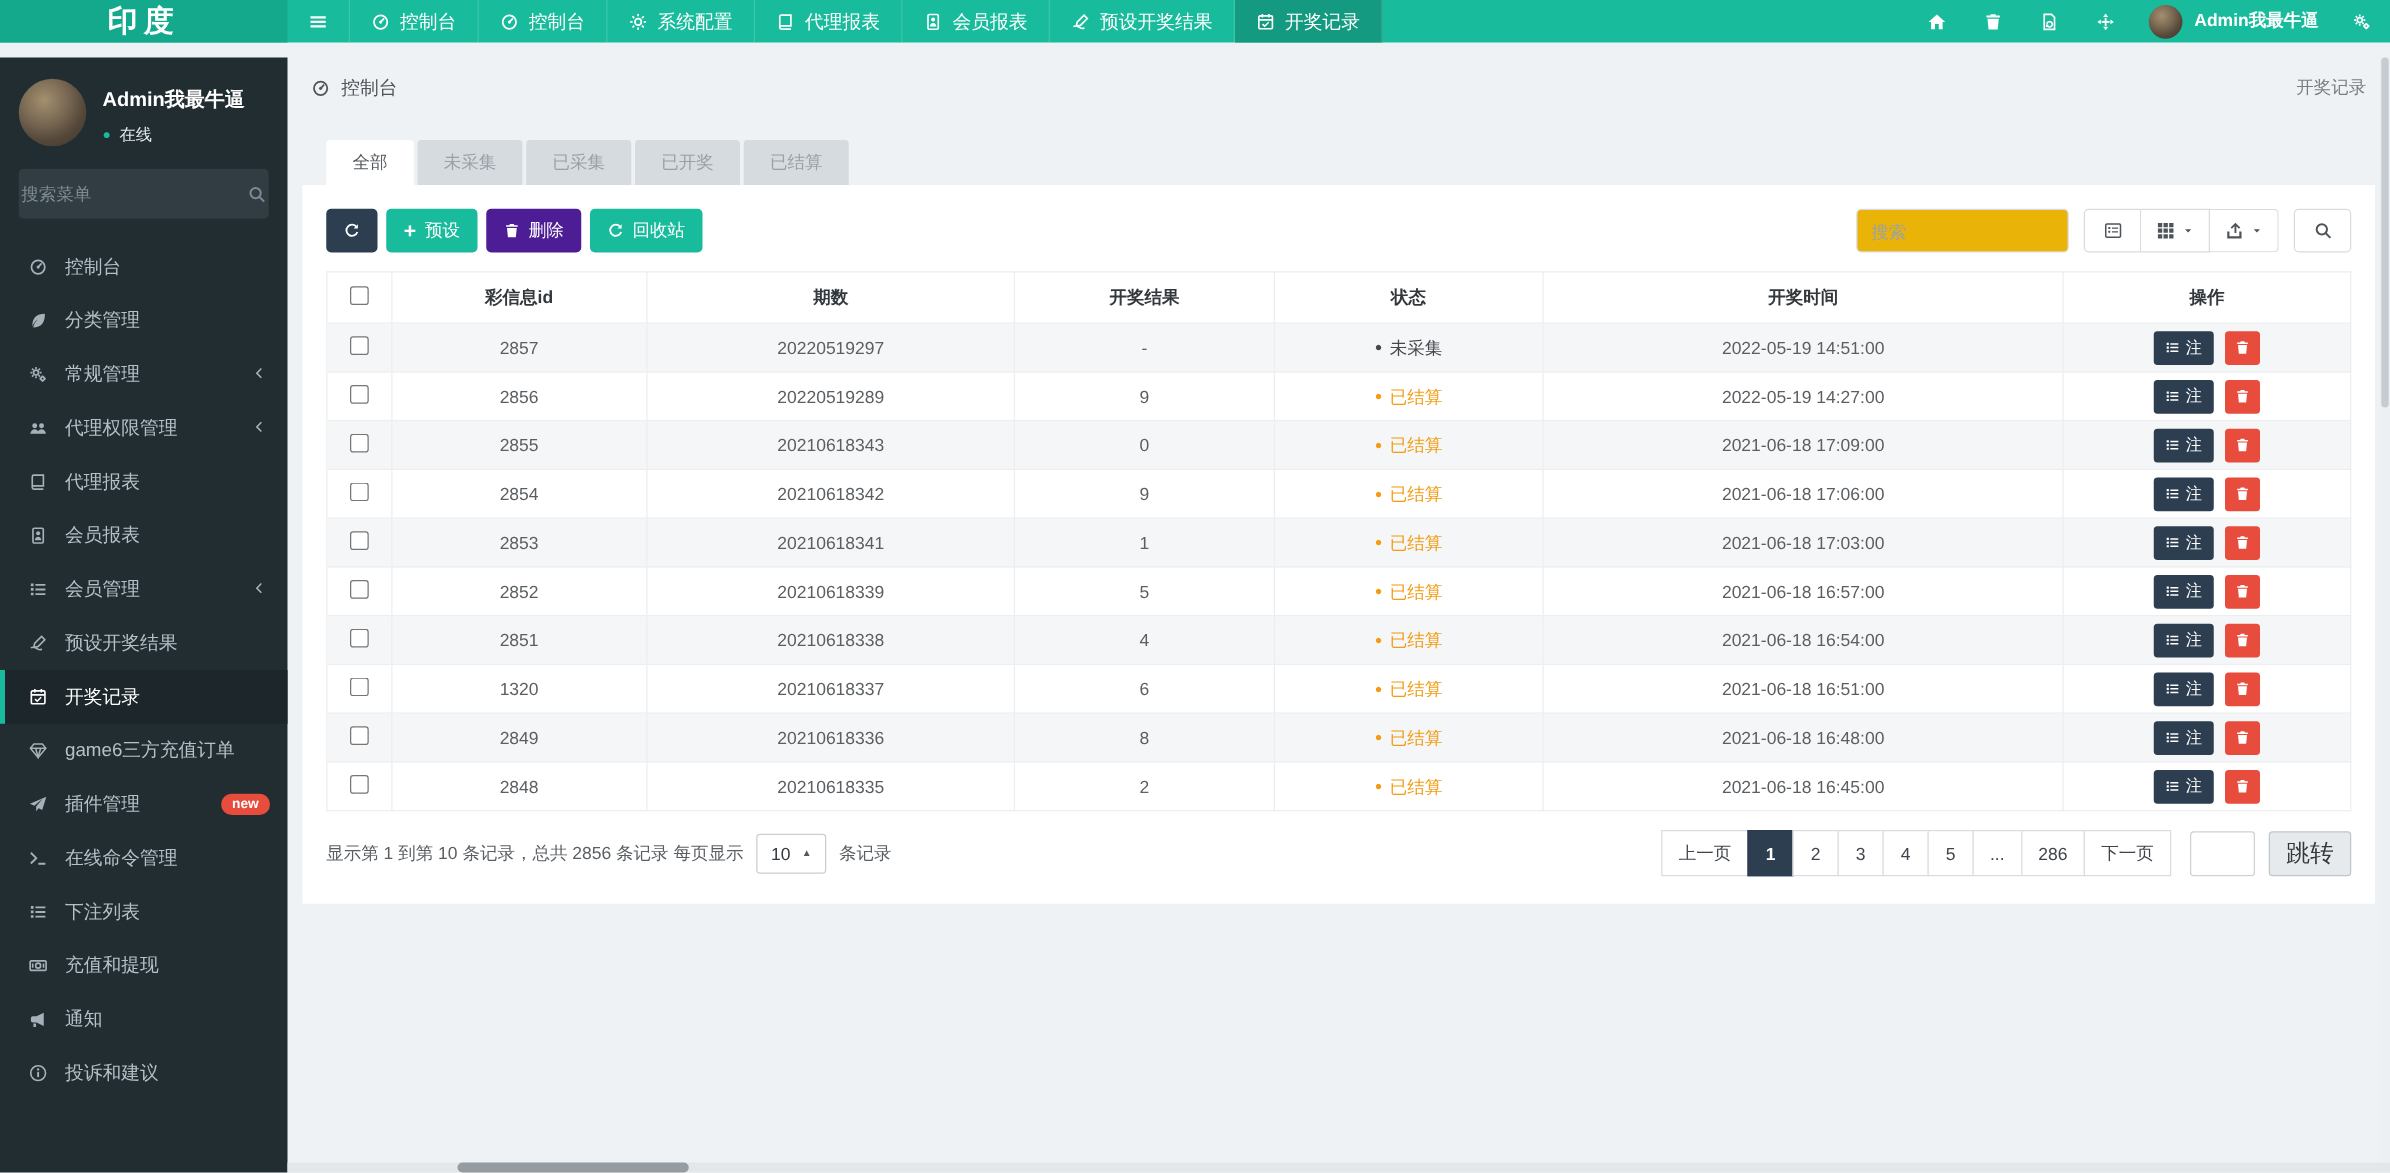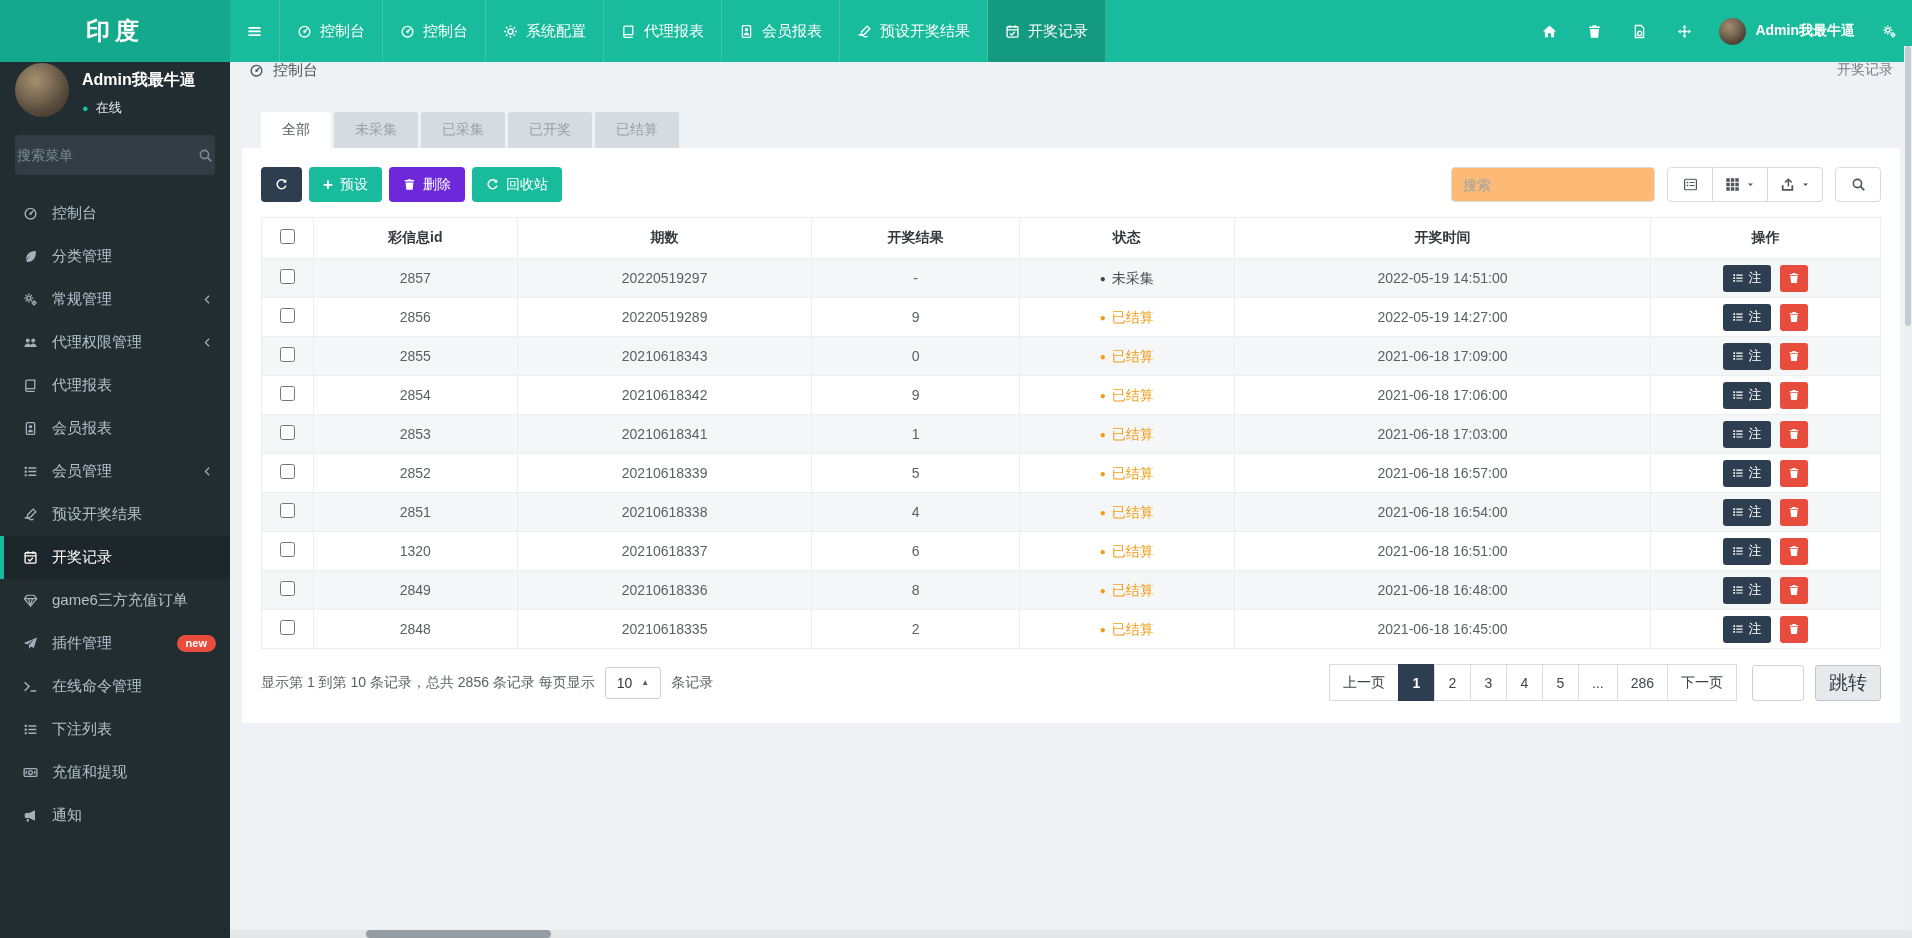--- a/index.html
+++ b/index.html
@@ -1,21 +1,21 @@
 <!DOCTYPE html>
 <html><head>
 <meta charset="utf-8">
 <style>
   * { box-sizing: border-box; margin:0; padding:0; }
   html,body { width:1912px; height:938px; overflow:hidden; font-family:"Liberation Sans","DejaVu Sans",sans-serif; background:#eff2f5; }
   .icn{display:inline-flex;align-items:center;justify-content:center;}
   .icn svg{width:15px;height:15px;display:block;}
 
   
-  .topbar{position:absolute;top:0;left:0;right:0;height:62px;background:#18bc9c;display:flex;align-items:stretch;z-index:30;}
+  .topbar{position:absolute;top:0;left:0;right:0;height:34px;background:#18bc9c;display:flex;align-items:stretch;z-index:30;}
   .logo{width:230px;background:#14a88c;color:#fff;font-size:24px;font-weight:bold;display:flex;align-items:center;justify-content:center;letter-spacing:5px;flex:none;}
   .tb-item{display:flex;align-items:center;gap:8px;padding:0 17px;color:#fff;font-size:15px;border-right:1px solid rgba(255,255,255,.16);cursor:pointer;white-space:nowrap;}
   .tb-item.active{background:#149a80;}
   .tb-burger{display:flex;align-items:center;padding:0 17px;color:#fff;border-right:1px solid rgba(255,255,255,.16);cursor:pointer;}
   .tb-right{margin-left:auto;display:flex;align-items:center;}
   .tb-icon{padding:0 15px;height:100%;display:flex;align-items:center;color:#fff;cursor:pointer;}
   .tb-user{display:flex;align-items:center;gap:9px;padding:0 12px;color:#fff;font-size:14px;font-weight:bold;cursor:pointer;}
   .avatar{border-radius:50%;background:radial-gradient(circle at 38% 32%, #a4906f 0%, #7c6b55 35%, #55483a 65%, #3c332a 100%);}
   .avatar-sm{width:27px;height:27px;}
 
@@ -48,24 +48,24 @@
   .tab{padding:9px 21px;font-size:14px;color:#98a1a8;background:#d6dbdf;border-radius:3px 3px 0 0;cursor:pointer;}
   .tab.active{background:#fff;color:#55595e;}
   .card{background:#fff;margin:0 12px;padding:19px 19px 22px;}
 
   .toolbar{display:flex;justify-content:space-between;align-items:center;margin-bottom:15px;}
   .tb-left{display:flex;align-items:center;}
   .btn{height:35px;border:none;border-radius:4px;color:#fff;font-size:14px;display:inline-flex;align-items:center;gap:7px;padding:0 14px;margin-right:7px;cursor:pointer;font-family:inherit;}
   .btn .icn svg{width:13px;height:13px;}
   .btn-dark{background:#2c3e50;}
   .btn-teal{background:#18bc9c;}
-  .btn-salmon{background:#6d28d9;}
+  .btn-salmon{background:#4c1d95;}
   .plus{font-size:17px;font-weight:bold;line-height:1;}
   .tools{display:flex;align-items:center;gap:12px;}
-  .search-field{width:204px;height:35px;border:1px solid #d8dce0;border-radius:4px;padding:0 11px;font-size:14px;color:#555;font-family:inherit;background:#fdba74;outline:none;}
+  .search-field{width:170px;height:35px;border:1px solid #d8dce0;border-radius:4px;padding:0 11px;font-size:14px;color:#555;font-family:inherit;background:#eab308;outline:none;}
   .search-field::placeholder{color:#9aa2a9;}
   .btn-group{display:flex;}
   .tool-btn{height:35px;min-width:46px;padding:0 12px;background:#fff;border:1px solid #d8dce0;display:flex;align-items:center;justify-content:center;gap:6px;color:#4e5459;cursor:pointer;}
   .btn-group .tool-btn + .tool-btn{border-left:none;}
   .btn-group .tool-btn:first-child{border-radius:4px 0 0 4px;}
   .btn-group .tool-btn:last-child{border-radius:0 4px 4px 0;}
   .tool-btn.single{border-radius:4px;}
   .tool-btn .car svg{width:9px;height:9px;}
 
   table.grid{width:100%;border-collapse:collapse;font-size:14px;color:#5a5f63;table-layout:fixed;}
@@ -473,20 +473,33 @@
         <span class="icn">
           <svg viewBox="0 0 16 16" fill="currentColor" xmlns="http://www.w3.org/2000/svg">
             <path d="M12.8 2.3v11.4L6.6 10.6H3.4A1.6 1.6 0 0 1 1.8 9V7a1.6 1.6 0 0 1 1.6-1.6h3.2z"></path>
             <path d="M4 11.6h2.2v2.9H4z"></path>
           </svg>
         </span>
         <span>通知</span>
 
       </div>
 
+      <div class="menu-item">
+        <span class="icn">
+          <svg viewBox="0 0 16 16" fill="currentColor" xmlns="http://www.w3.org/2000/svg">
+            <g fill="none" stroke="currentColor" stroke-width="1.4">
+              <circle cx="8" cy="8" r="6.3"></circle>
+            </g>
+            <rect x="7.2" y="6.9" width="1.6" height="4.5"></rect>
+            <circle cx="8" cy="4.8" r="1"></circle>
+          </svg>
+        </span>
+        <span>投诉和建议</span>
+
+      </div>
     </div>
 </div>
 
 <div class="main">
   <div class="crumb">
     <div class="crumb-left">
       <span class="icn">
           <svg viewBox="0 0 16 16" fill="currentColor" xmlns="http://www.w3.org/2000/svg">
             <g fill="none" stroke="currentColor" stroke-width="1.5">
               <circle cx="8" cy="8.2" r="5.7"></circle>

